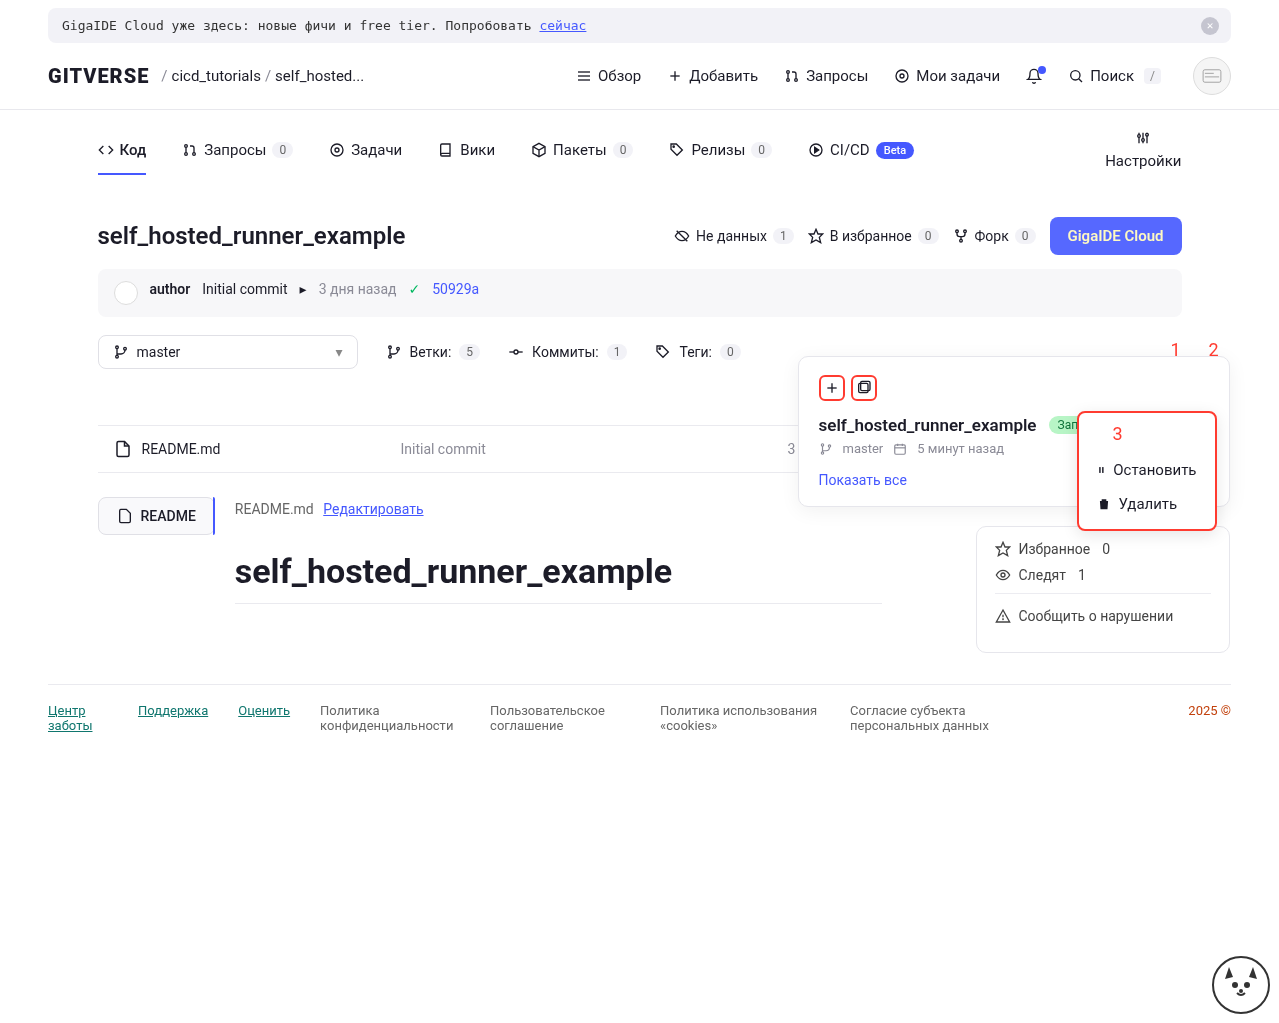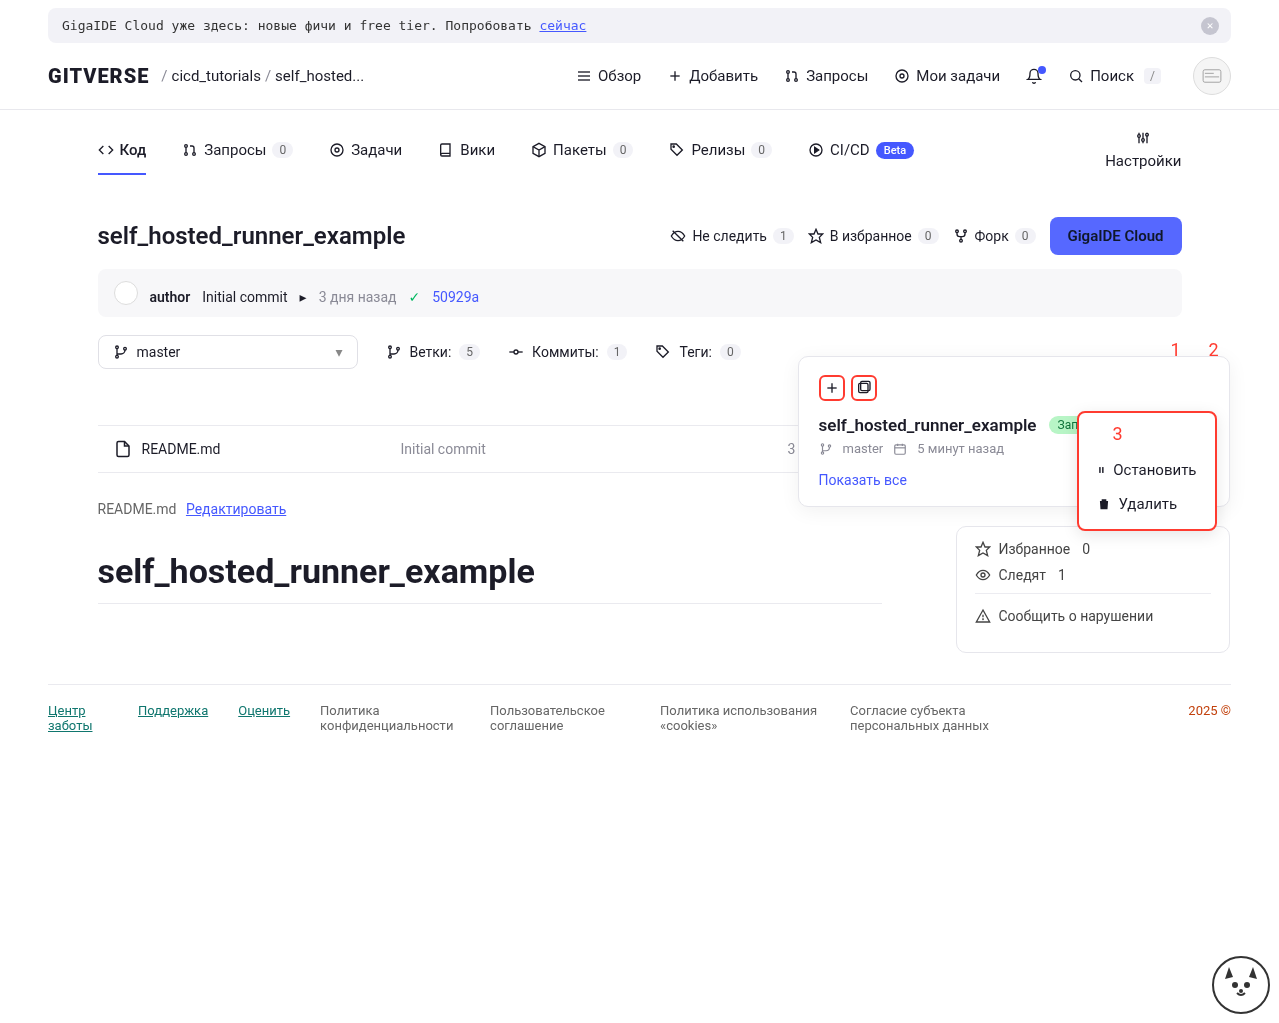--- a/index.html
+++ b/index.html
@@ -24,22 +24,22 @@
 .tab { display: flex; align-items: center; gap: 6px; font-size: 15px; color: #1c1c28; cursor: pointer; padding-bottom: 14px; border-bottom: 2px solid transparent; }
 .tab.active { border-bottom-color: #4558ff; font-weight: 500; }
 .tab-badge { background: #f2f2f7; border-radius: 10px; padding: 1px 7px; font-size: 12px; color: #666; }
 .beta-badge { background: #4558ff; color: #fff; border-radius: 10px; padding: 2px 8px; font-size: 11px; font-weight: 500; }
 .tab-settings { margin-left: auto; flex-direction: column; }
 .repo-header { display: flex; align-items: center; padding: 18px 0 14px; gap: 14px; flex-wrap: wrap; }
 .repo-title { font-size: 24px; font-weight: 600; flex: 1; }
 .repo-actions { display: flex; gap: 14px; align-items: center; }
 .action-btn { display: flex; align-items: center; gap: 6px; font-size: 14px; cursor: pointer; color: #1c1c28; }
 .count-pill { background: #f2f2f7; border-radius: 10px; padding: 1px 7px; font-size: 12px; color: #666; }
-.btn-primary { background: #5668ff; color: #0f172a; border-radius: 8px; padding: 10px 18px; font-weight: 600; font-size: 15px; cursor: pointer; }
-.commit-bar { background: #f7f7f9; border-radius: 8px; padding: 12px 16px; display: flex; align-items: flex-end; gap: 12px; margin-bottom: 18px; }
+.btn-primary { background: #5668ff; color: #fef9c3; border-radius: 8px; padding: 10px 18px; font-weight: 600; font-size: 15px; cursor: pointer; }
+.commit-bar { background: #f7f7f9; border-radius: 8px; padding: 12px 16px; display: flex; align-items: flex-start; gap: 12px; margin-bottom: 18px; }
 .commit-bar .ava { width: 24px; height: 24px; border-radius: 50%; background: #fff; border: 1px solid #ddd; }
 .commit-author { font-weight: 600; }
 .commit-msg { color: #1c1c28; }
 .commit-chevron { color: #1c1c28; }
 .commit-time-left { color: #8a8a96; }
 .commit-hash { color: #4558ff; }
 .check-ico { color: #00b860; }
 .meta-row { display: flex; align-items: center; gap: 28px; margin-bottom: 14px; }
 .branch-select { border: 1px solid #e0e0e6; border-radius: 8px; padding: 8px 14px; display: flex; align-items: center; gap: 8px; min-width: 260px; cursor: pointer; }
 .branch-select .chev { margin-left: auto; color: #888; }
@@ -64,21 +64,21 @@
 .redbox { border: 2px solid #ff3b30; border-radius: 6px; padding: 0 2px; }
 .annotation-num { color: #ff3b30; font-size: 18px; font-weight: 400; position: absolute; }
 .workspace-name { font-weight: 600; font-size: 17px; }
 .status-pill { background: #b8f5c6; color: #10743b; border-radius: 10px; padding: 2px 9px; font-size: 12px; margin-left: 6px; }
 .ws-line { display: flex; align-items: center; gap: 6px; margin-bottom: 6px; flex-wrap: wrap; }
 .ws-meta { display: flex; align-items: center; gap: 10px; font-size: 13px; color: #8a8a96; margin-top: 6px; }
 .showall { color: #4558ff; font-size: 14px; margin-top: 16px; display: inline-block; cursor: pointer; }
 .ws-controls { position: absolute; right: 18px; top: 62px; display: flex; gap: 10px; }
 .context-menu { position: absolute; top: 54px; right: 12px; width: 140px; background: #fff; border: 2px solid #ff3b30; border-radius: 8px; box-shadow: 0 4px 16px rgba(0,0,0,0.1); padding: 40px 8px 8px; z-index: 12; }
 .context-menu-item { display: flex; align-items: center; gap: 8px; padding: 8px 10px; font-size: 15px; cursor: pointer; border-radius: 5px; }
-.side-panel { position: absolute; right: 0; top: 416px; width: 274px; border: 1px solid #e6e6ec; border-radius: 10px; padding: 14px 18px 18px; background: #fff; }
+.side-panel { position: absolute; right: 0; top: 416px; width: 254px; border: 1px solid #e6e6ec; border-radius: 10px; padding: 14px 18px 18px; background: #fff; }
 .side-row { display: flex; align-items: center; gap: 8px; font-size: 14px; color: #444; margin-bottom: 10px; }
 .side-divider { height: 1px; background: #ececf1; margin: 10px 0 14px; }
 .footer { border-top: 1px solid #eaeaef; margin: 40px 48px 0; padding: 18px 0 40px; display: flex; gap: 30px; font-size: 13px; color: #666; align-items: flex-start; }
 .footer .fl { color: #0f766e; }
 .footer-right { margin-left: auto; color: #c2410c; }
 .corner-dog { position: fixed; right: 8px; bottom: 8px; width: 60px; height: 60px; }
 svg { display: block; }
 </style>
 </head>
 <body>
@@ -224,21 +224,21 @@
   </div>
 
   <div class="repo-header">
     <div class="repo-title">self_hosted_runner_example</div>
     <div class="repo-actions">
       <div class="action-btn">
           <svg width="16" height="16" viewBox="0 0 24 24" fill="none" stroke="currentColor" stroke-width="2">
             <path d="M2 12s4-7 10-7 10 7 10 7-4 7-10 7-10-7-10-7z"></path>
             <line x1="4" y1="4" x2="20" y2="20"></line>
           </svg>
-          <span>Не следить</span>
+          <span>Не данных</span>
           <span class="count-pill">1</span>
         </div>
       <div class="action-btn">
           <svg width="16" height="16" viewBox="0 0 24 24" fill="none" stroke="currentColor" stroke-width="2">
             <polygon points="12 2 15 9 22 9 17 14 19 22 12 18 5 22 7 14 2 9 9 9"></polygon>
           </svg>
           <span>В избранное</span>
           <span class="count-pill">0</span>
         </div>
       <div class="action-btn">
@@ -319,20 +319,28 @@
     <svg width="18" height="18" viewBox="0 0 24 24" fill="none" stroke="currentColor" stroke-width="2">
         <path d="M14 2H6a2 2 0 0 0-2 2v16a2 2 0 0 0 2 2h12a2 2 0 0 0 2-2V8l-6-6z"></path>
         <polyline points="14 2 14 8 20 8"></polyline>
       </svg>
     <span class="file-name">README.md</span>
     <span class="file-msg">Initial commit</span>
     <span class="file-time">3 дня назад</span>
   </div>
 
   <div class="readme-section" style="width:calc(100% - 300px);">
+    <div>
+      <div class="readme-tab">
+        <svg width="16" height="16" viewBox="0 0 24 24" fill="none" stroke="currentColor" stroke-width="2">
+            <path d="M14 2H6a2 2 0 0 0-2 2v16a2 2 0 0 0 2 2h12a2 2 0 0 0 2-2V8l-6-6z"></path>
+          </svg>
+        <span>README</span>
+      </div>
+    </div>
     <div class="readme-body">
       <span class="readme-path">README.md</span>
       <a href="#" class="readme-edit">Редактировать</a>
       <div class="readme-content">
         <h1>self_hosted_runner_example</h1>
       </div>
     </div>
   </div>
 
   <div class="popup">

